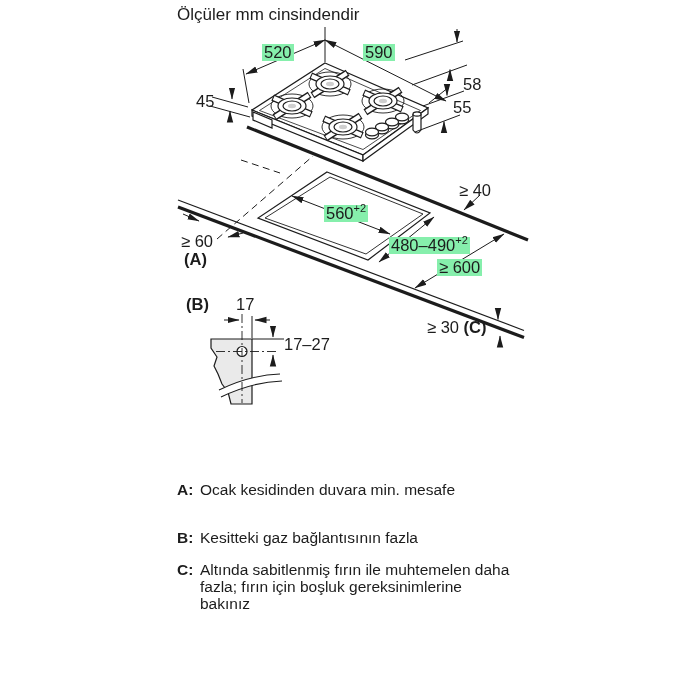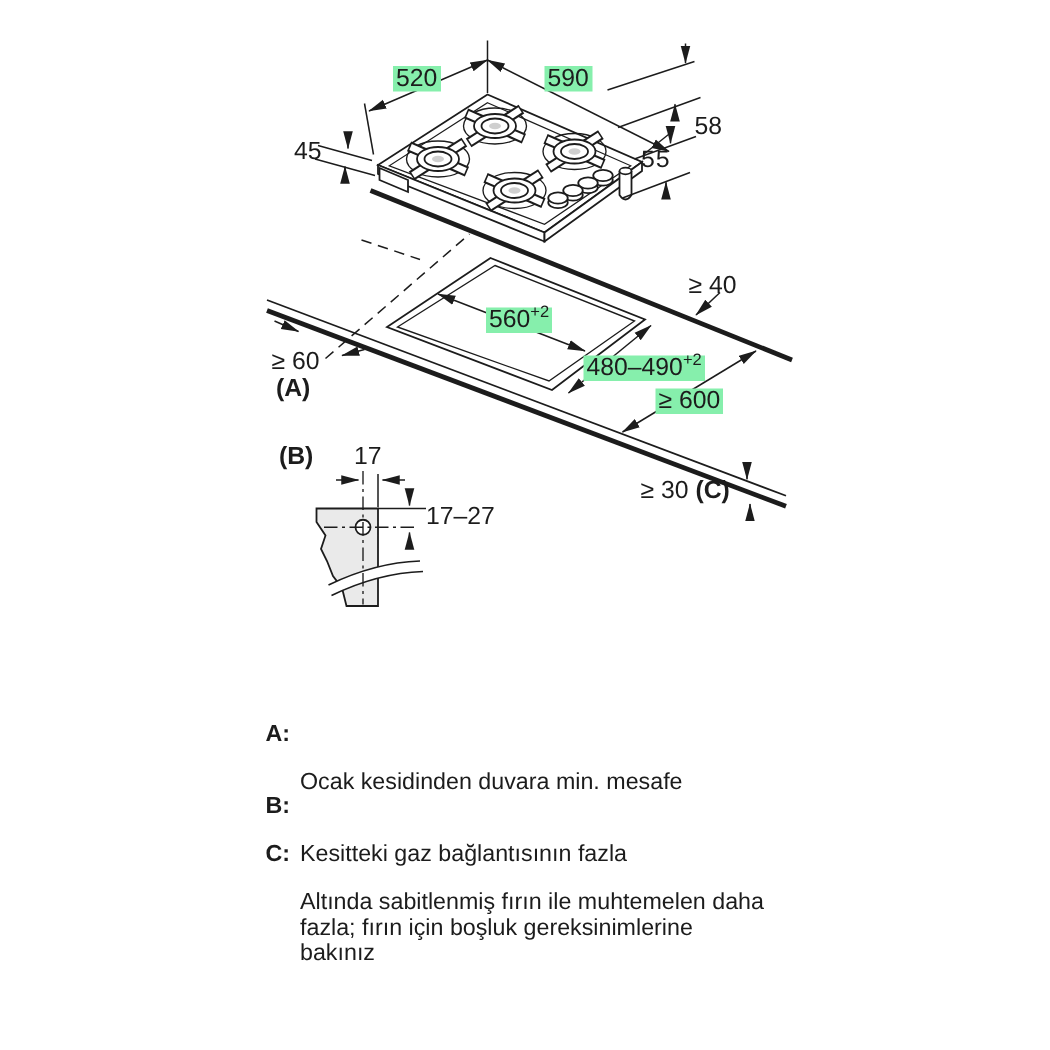--- a/index.html
+++ b/index.html
@@ -6,21 +6,21 @@
   #stage{position:relative;width:700px;height:700px;background:#fff;overflow:hidden;
          font-family:"Liberation Sans", sans-serif;color:#1c1c1c;}
   #diagram-svg{position:absolute;left:0;top:0;}
   .ttl{position:absolute;left:177px;top:5px;font-size:17px;}
   .lbl{position:absolute;font-size:16.5px;white-space:nowrap;line-height:1;}
   .onln{background:#86efac;padding:0 2px;}
   .bold{font-weight:bold;}
   .lbl sup{font-size:11px;position:relative;top:-1px;vertical-align:super;line-height:0;}
   .note{position:absolute;left:177px;display:flex;font-size:15.5px;line-height:17px;}
   .note b{flex:none;width:23px;font-weight:bold;}
-  .note span{width:310px;margin-top:32px;}
+  .note span{width:310px;}
 </style>
 </head>
 <body>
 
 <div id="stage">
 
   <svg id="diagram-svg" width="700" height="700" viewBox="0 0 700 700">
     <defs>
       <marker id="arr" markerWidth="13" markerHeight="9" refX="11.5" refY="4" orient="auto-start-reverse" markerUnits="userSpaceOnUse">
         <path d="M0,0.8 L12,4 L0,7.2 Z" fill="#1c1c1c"></path>
@@ -182,26 +182,27 @@
         <path d="M252,316 L252,338"></path>
         <path d="M252,339 L284,339"></path>
         <path d="M224,320 L239,320" marker-end="url(#arr)"></path>
         <path d="M270,320 L255,320" marker-end="url(#arr)"></path>
         <path d="M273,326 L273,337" marker-end="url(#arr)"></path>
         <path d="M273,366 L273,355" marker-end="url(#arr)"></path>
       </g>
     </g>
   </svg>
 
+  <div class="ttl">Ölçüler mm cinsindendir</div>
 
   <div class="lbl onln" style="left:262px;top:44px;">520</div>
   <div class="lbl onln" style="left:363px;top:44px;">590</div>
   <div class="lbl" style="left:463px;top:44px;margin-top:32px;">58</div>
   <div class="lbl" style="left:196px;top:93px;">45</div>
-  <div class="lbl" style="left:427px;top:99px;font-family:Liberation Mono, monospace;">55</div>
+  <div class="lbl" style="left:453px;top:99px;">55</div>
   <div class="lbl" style="left:459px;top:182px;">≥ 40</div>
 
   <div class="lbl onln" style="left:324px;top:205px;"><span>560</span><sup>+2</sup></div>
 
   <div class="lbl" style="left:181px;top:233px;">≥ 60</div>
   <div class="lbl bold" style="left:184px;top:251px;">(A)</div>
 
   <div class="lbl onln" style="left:389px;top:237px;text-align:center;"><span>480–490</span><sup>+2</sup></div>
 
   <div class="lbl onln" style="left:437px;top:259px;text-align:center;">≥ 600</div>

